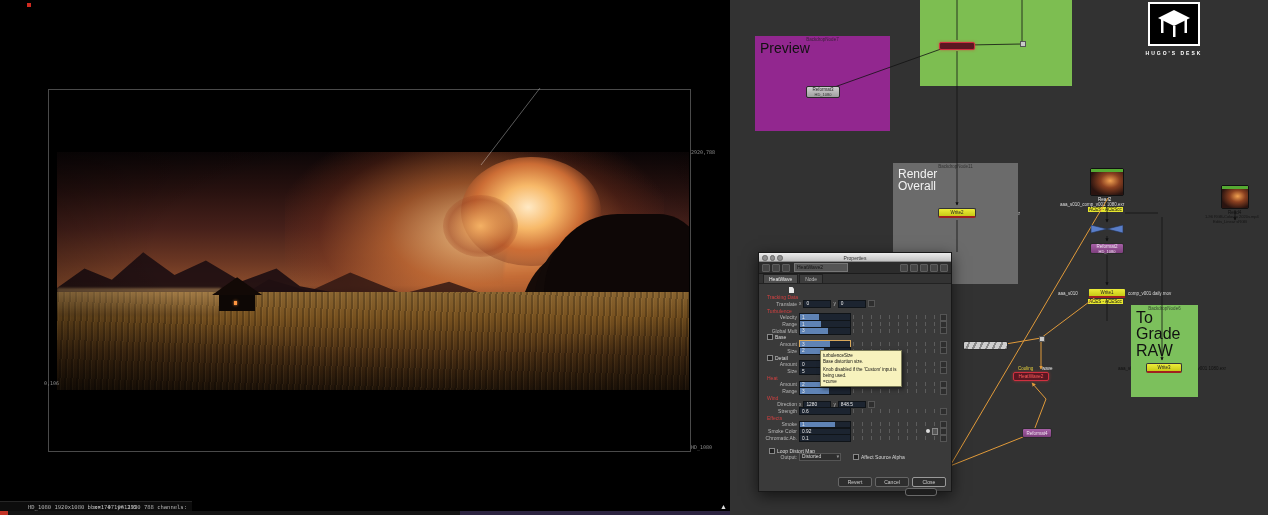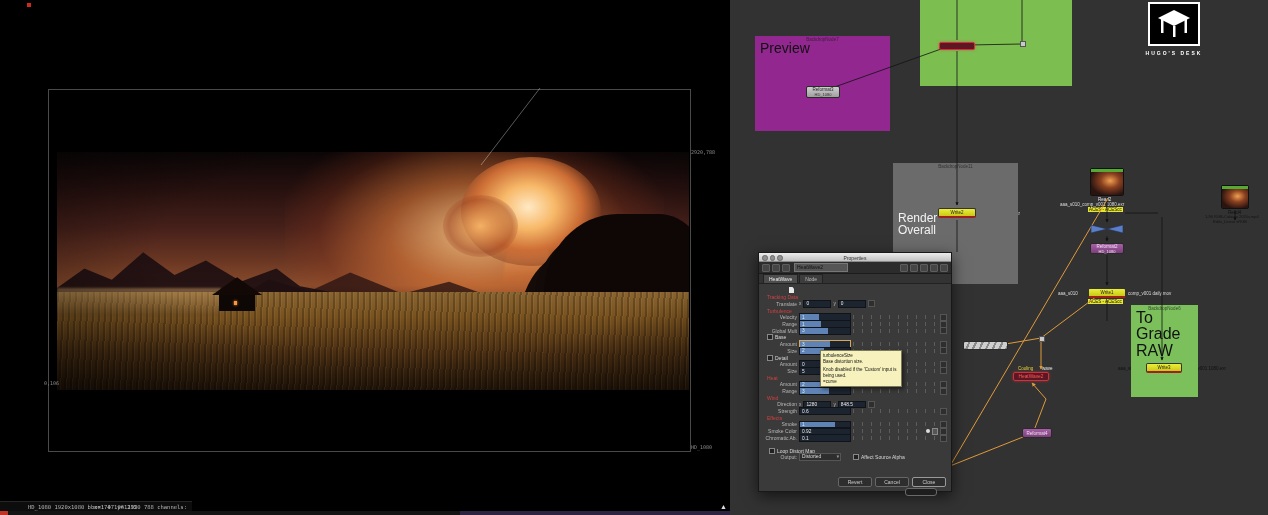--- a/index.html
+++ b/index.html
@@ -175,21 +175,21 @@
 
     <div class="bd" style="left:190px;top:0;width:152px;height:86px;background:#7dbe51;"></div>
 
     <div class="bd" style="left:25px;top:36px;width:135px;height:95px;background:#92278f;">
       <div class="hdr">BackdropNode7</div>
       <div class="ttl" style="font-size:14px;color:#111;">Preview</div>
     </div>
 
     <div class="bd" style="left:163px;top:163px;width:125px;height:121px;background:#6b6b6b;">
       <div class="hdr">BackdropNode11</div>
-      <div class="ttl" style="font-size:12px;color:#f2f2f2;margin-top:44px;">
+      <div class="ttl" style="font-size:12px;color:#f2f2f2;">
         <div>Render</div>
         <div>Overall</div>
       </div>
     </div>
 
 
 
 
     <div class="bd" style="left:401px;top:305px;width:67px;height:92px;background:#7cc05c;">
       <div class="hdr">BackdropNode6</div>

